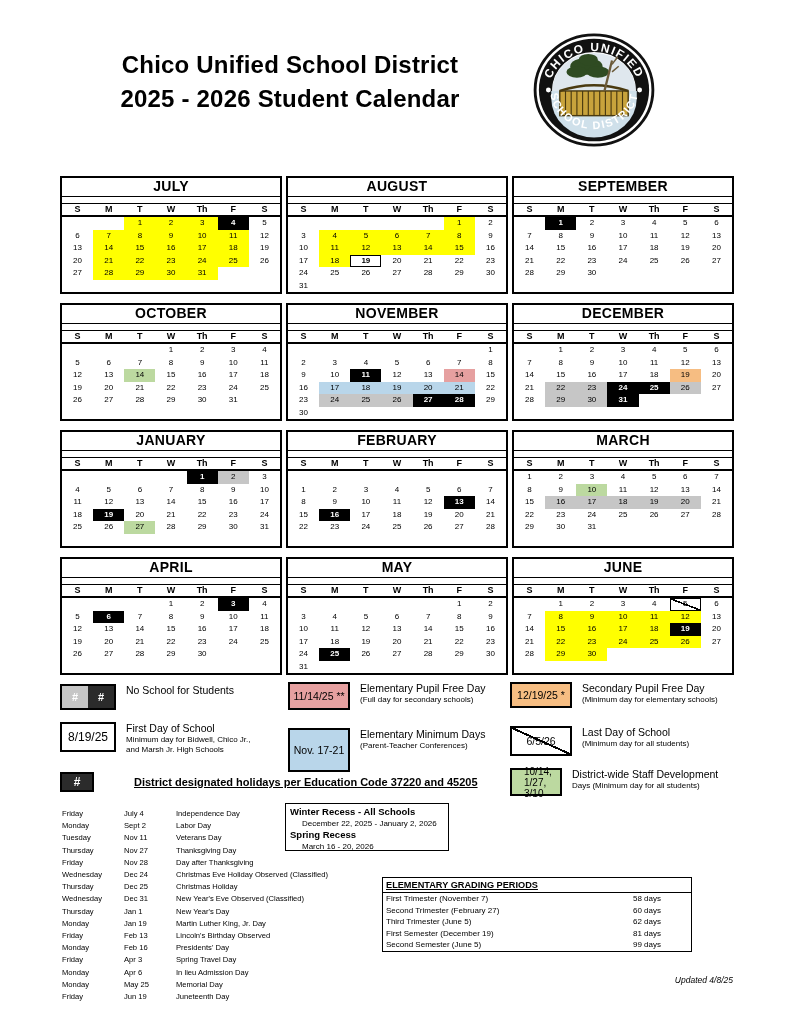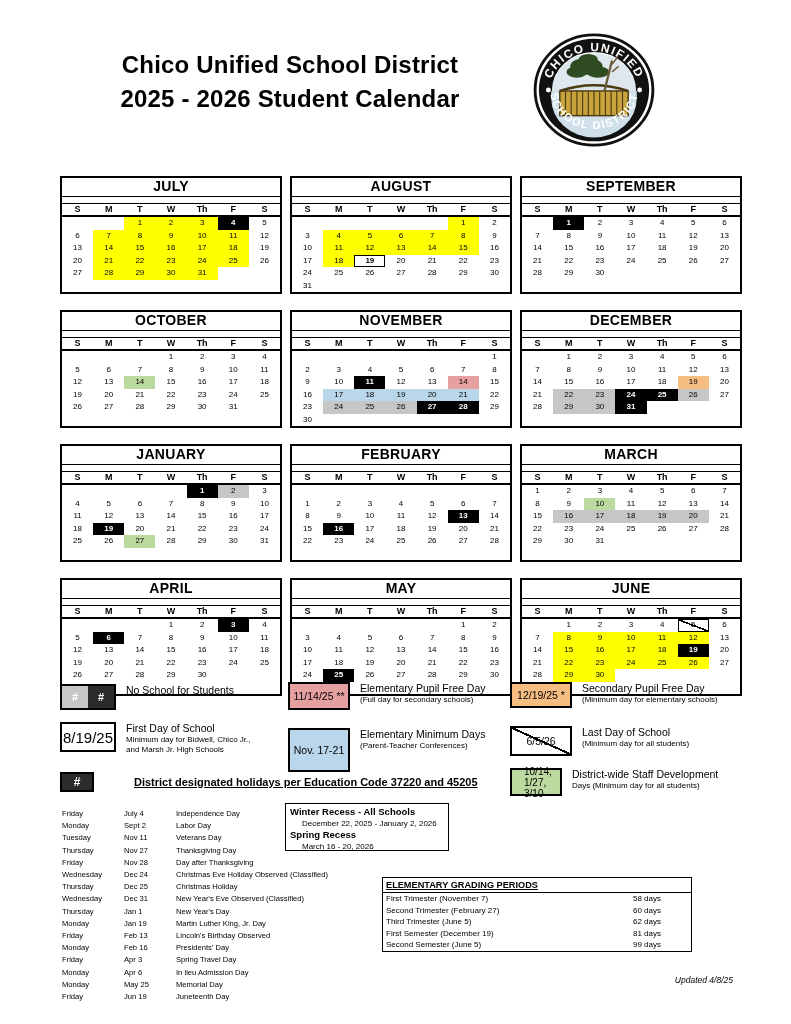--- a/index.html
+++ b/index.html
@@ -26,21 +26,20 @@
 
   
   .cal-grid {
     position: absolute; left: 60px; top: 176px;
     width: 676px;
     display: grid;
     grid-template-columns: repeat(3, 222px);
     grid-auto-rows: 126px;
     column-gap: 4px;
     row-gap: 1px;
-    gap: 8px;
   }
   .month {
     border: 2px solid #000;
     background: #fff;
     height: 118px;
     display: flex; flex-direction: column;
   }
   .month-name {
     height: 19px; line-height: 17px;
     text-align: center;
@@ -87,21 +86,21 @@
     display:flex; align-items:center; justify-content:center;
     font-size: 10px; flex: 0 0 auto; position: relative;
   }
   .sw-split { width: 56px; height: 26px; border: 2px solid #000; display:flex; }
   .sw-split .half { flex:1; display:flex; align-items:center; justify-content:center; color:#fff; font-weight:700; font-size:11px; }
   .sw-split .h-light { background: #c6c6c6; }
   .sw-split .h-dark  { background: #2b2b2b; }
   .lg-text { margin-left: 10px; }
   .lg-title { font-size: 10.5px; font-weight: 400; line-height: 13px; }
   .lg-sub { font-size: 8px; line-height: 10px; color:#000; }
-  .sw-white { width: 56px; height: 30px; font-size: 15px; }
+  .sw-white { width: 56px; height: 30px; font-size: 12px; }
   .sw-pink { width: 62px; height: 28px; background: #e6a0a0; font-size: 10.5px; }
   .sw-blue { width: 62px; height: 44px; background: #b9d6ea; font-size: 10.5px; }
   .sw-orange { width: 62px; height: 26px; background: #f6bd82; font-size: 10.5px; }
   .sw-green { width: 52px; height: 28px; background: #bcd9a0; font-size: 10px; line-height:11px; flex-direction:column; padding-left:12px; align-items:flex-start; justify-content:center; }
   .sw-strike { width: 62px; height: 30px; font-size: 10.5px; }
   .sw-strike::after {
     content:""; position:absolute; left:0; top:0; width:100%; height:100%;
     background: linear-gradient(to top right, transparent calc(50% - 1px), #000 calc(50% - 1px), #000 calc(50% + 1px), transparent calc(50% + 1px));
   }
   .sw-hash { width: 34px; height: 20px; background:#2b2b2b; color:#fff; font-weight:700; font-size:12px; }

